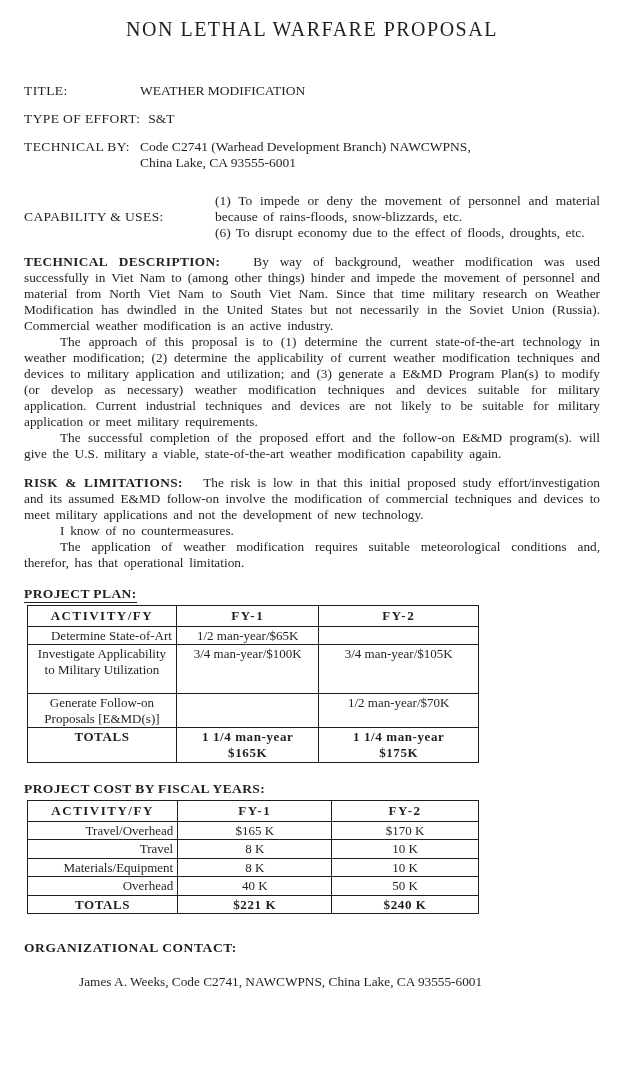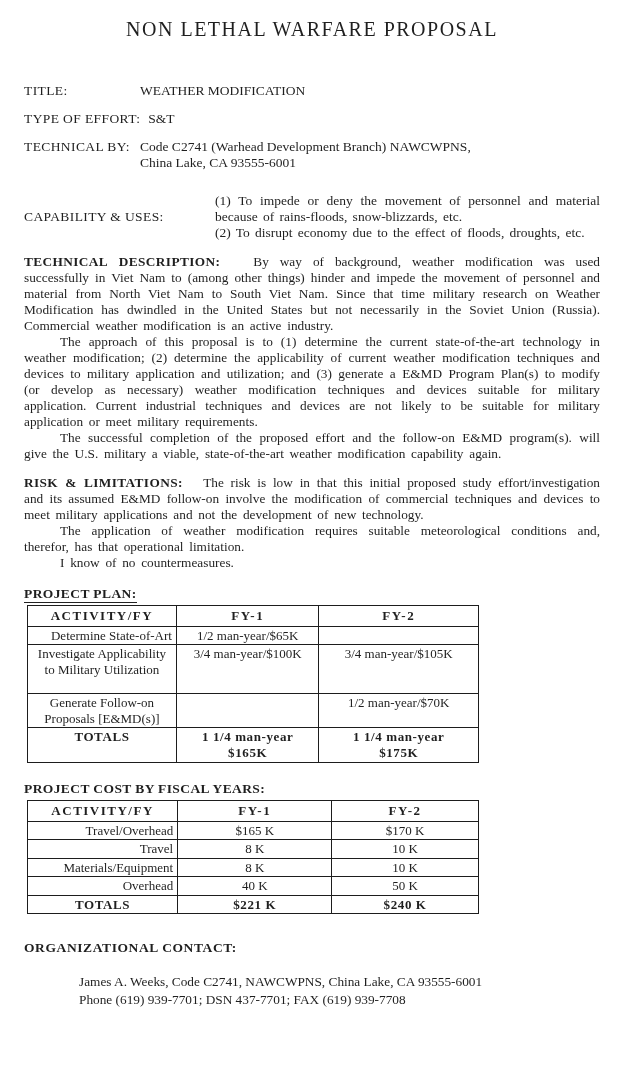--- a/index.html
+++ b/index.html
@@ -118,38 +118,38 @@
     <div class="field-row">
       <span class="field-label w-prop">TECHNICAL BY:</span>
       <span class="field-value">Code C2741 (Warhead Development Branch) NAWCWPNS,
 China Lake, CA 93555-6001</span>
     </div>
 
     <div class="field-row" style="margin-top:22px;align-items:center;">
       <span class="field-label w-cap">CAPABILITY &amp; USES:</span>
       <span class="cap-items">
         <span class="cap-item" style="display:block;">(1)  To impede or deny the movement of personnel and material because of rains-floods, snow-blizzards, etc.</span>
-        <span class="cap-item" style="display:block;">(2)  To disrupt economy due to the effect of floods, droughts, etc.</span>
+        <span class="cap-item" style="display:block;">(6)  To disrupt economy due to the effect of floods, droughts, etc.</span>
       </span>
     </div>
 
   </div>
 
   <div class="body-text">
 
     <div class="section">
       <p><span class="lbl">TECHNICAL DESCRIPTION:</span>&nbsp;&nbsp;&nbsp;<span>By way of background, weather modification was used successfully in Viet Nam to (among other things) hinder and impede the movement of personnel and material from North Viet Nam to South Viet Nam. Since that time military research on Weather Modification has dwindled in the United States but not necessarily in the Soviet Union (Russia). Commercial weather modification is an active industry.</span></p>
       <p class="indent">The approach of this proposal is to (1) determine the current state-of-the-art technology in weather modification; (2) determine the applicability of current weather modification techniques and devices to military application and utilization; and (3) generate a E&amp;MD Program Plan(s) to modify (or develop as necessary) weather modification techniques and devices suitable for military application. Current industrial techniques and devices are not likely to be suitable for military application or meet military requirements.</p>
       <p class="indent">The successful completion of the proposed effort and the follow-on E&amp;MD program(s). will give the U.S. military a viable, state-of-the-art weather modification capability again.</p>
     </div>
 
     <div class="section">
       <p><span class="lbl">RISK &amp; LIMITATIONS:</span>&nbsp;&nbsp;&nbsp;<span>The risk is low in that this initial proposed study effort/investigation and its assumed E&amp;MD follow-on involve the modification of commercial techniques and devices to meet military applications and not the development of new technology.</span></p>
+      <p class="indent">I know of no countermeasures.</p>
       <p class="indent">The application of weather modification requires suitable meteorological conditions and, therefor, has that operational limitation.</p>
-      <p class="indent">I know of no countermeasures.</p>
     </div>
 
   </div>
 
   <div class="table-heading underlined"><span>PROJECT PLAN:</span></div>
 
   <table class="doc-table t1">
     <tbody>
         <tr>
       <th class="c1">ACTIVITY/FY</th>
@@ -215,16 +215,15 @@
       <td class="c2 cell-center cell-bold">$221  K</td>
       <td class="c3 cell-center cell-bold">$240  K</td>
     </tr>
   </tbody>
     </table>
 
   <div class="org-heading">ORGANIZATIONAL CONTACT:</div>
 
   <div class="contact-block">
     <div>James A. Weeks, Code C2741, NAWCWPNS, China Lake, CA 93555-6001</div>
-    <div>Phone (619) 939-7701;  DSN  437-7701;  FAX (619) 939-7708</div>
   </div>
 
 </div>
 
 </body></html>

